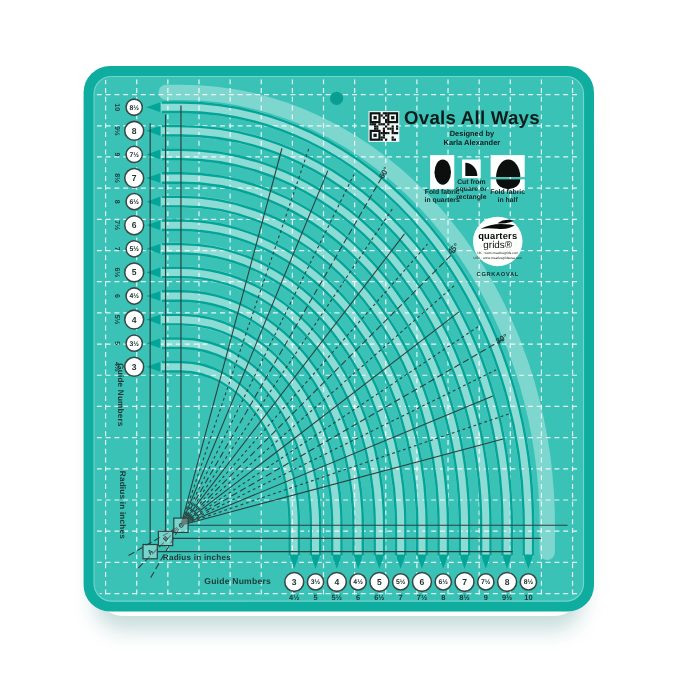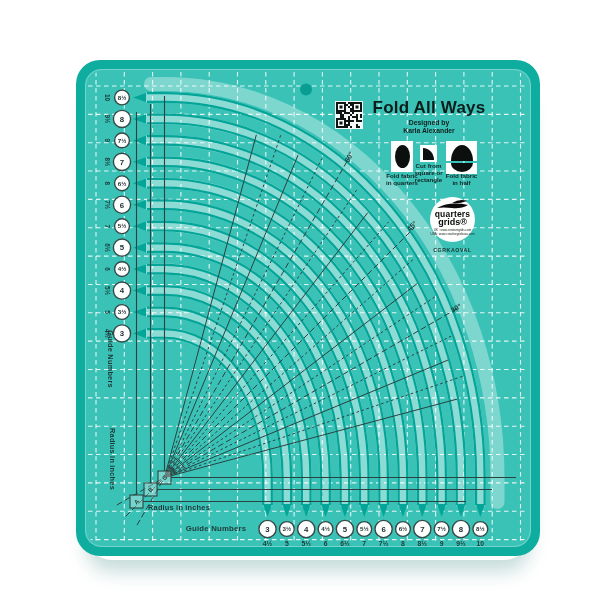--- a/index.html
+++ b/index.html
@@ -16,21 +16,21 @@
   .axis{font-size:7.4px;font-weight:bold;color:#1d3a38;letter-spacing:.2px;}
   .ang{font-size:7.2px;font-weight:bold;color:#233f3d;}
   .icon-box{position:absolute;background:#fdfffe;}
   .oval{position:absolute;background:#0b0f0e;border-radius:50%;}
   .quarter{position:absolute;background:#0b0f0e;border-radius:0 100% 0 0 / 0 100% 0 0;}
   .dome{position:absolute;background:#0b0f0e;border-radius:50% 50% 0 0 / 100% 100% 0 0;}
   .dome-inv{position:absolute;background:#0b0f0e;border-radius:0 0 50% 50% / 0 0 100% 100%;}
   .logo{position:absolute;left:430px;top:197px;width:45px;height:45px;border-radius:50%;
         background:#fdfffd;text-align:center;}
   .logo .b1{display:block;margin-top:13px;font-size:8.5px;font-weight:bold;color:#0a0a0a;line-height:8px;letter-spacing:.2px;}
-  .logo .b2{display:block;font-size:9px;font-weight:bold;color:#0a0a0a;line-height:9px;}
+  .logo .b2{display:block;font-size:9px;font-weight:normal;color:#0a0a0a;line-height:9px;}
   .logo .u{display:block;font-size:3px;color:#222;line-height:3.6px;}
   .code{font-size:5.2px;font-weight:bold;letter-spacing:.6px;color:#16312f;}
 </style>
 </head>
 <body>
 
 <div class="stage">
   <div class="shadow"></div>
   <svg class="ruler" id="ruler-svg" width="612" height="612" viewBox="0 0 612 612">
       <rect x="76" y="60" width="464" height="496" rx="24" fill="#0faca0"></rect>
@@ -303,21 +303,21 @@
         <rect x="339.5" y="105.5" width="3" height="3" fill="#101413"></rect>
         <rect x="352" y="102" width="10" height="10" fill="#101413"></rect>
         <rect x="354" y="104" width="6" height="6" fill="#f2f8f7"></rect>
         <rect x="355.5" y="105.5" width="3" height="3" fill="#101413"></rect>
         <rect x="336" y="118" width="10" height="10" fill="#101413"></rect>
         <rect x="338" y="120" width="6" height="6" fill="#f2f8f7"></rect>
         <rect x="339.5" y="121.5" width="3" height="3" fill="#101413"></rect>
       </g>
     </svg>
 
-  <div class="ov title" style="left:429px;top:108px">Fold All Ways</div>
+  <div class="ov title" style="left:429px;top:108px">Ovals All Ways</div>
   <div class="ov sub" style="left:429px;top:122px">Designed by</div>
   <div class="ov sub" style="left:429px;top:130px">Karla Alexander</div>
 
   <div class="icon-box" style="left:391px;top:141px;width:22px;height:31px">
     <div class="oval" style="left:3.5px;top:4px;width:15px;height:23px"></div>
   </div>
   <div class="ov cap" style="left:402px;top:178.5px">
     <span>Fold fabric</span><br>
     <span>in quarters</span>
   </div>

